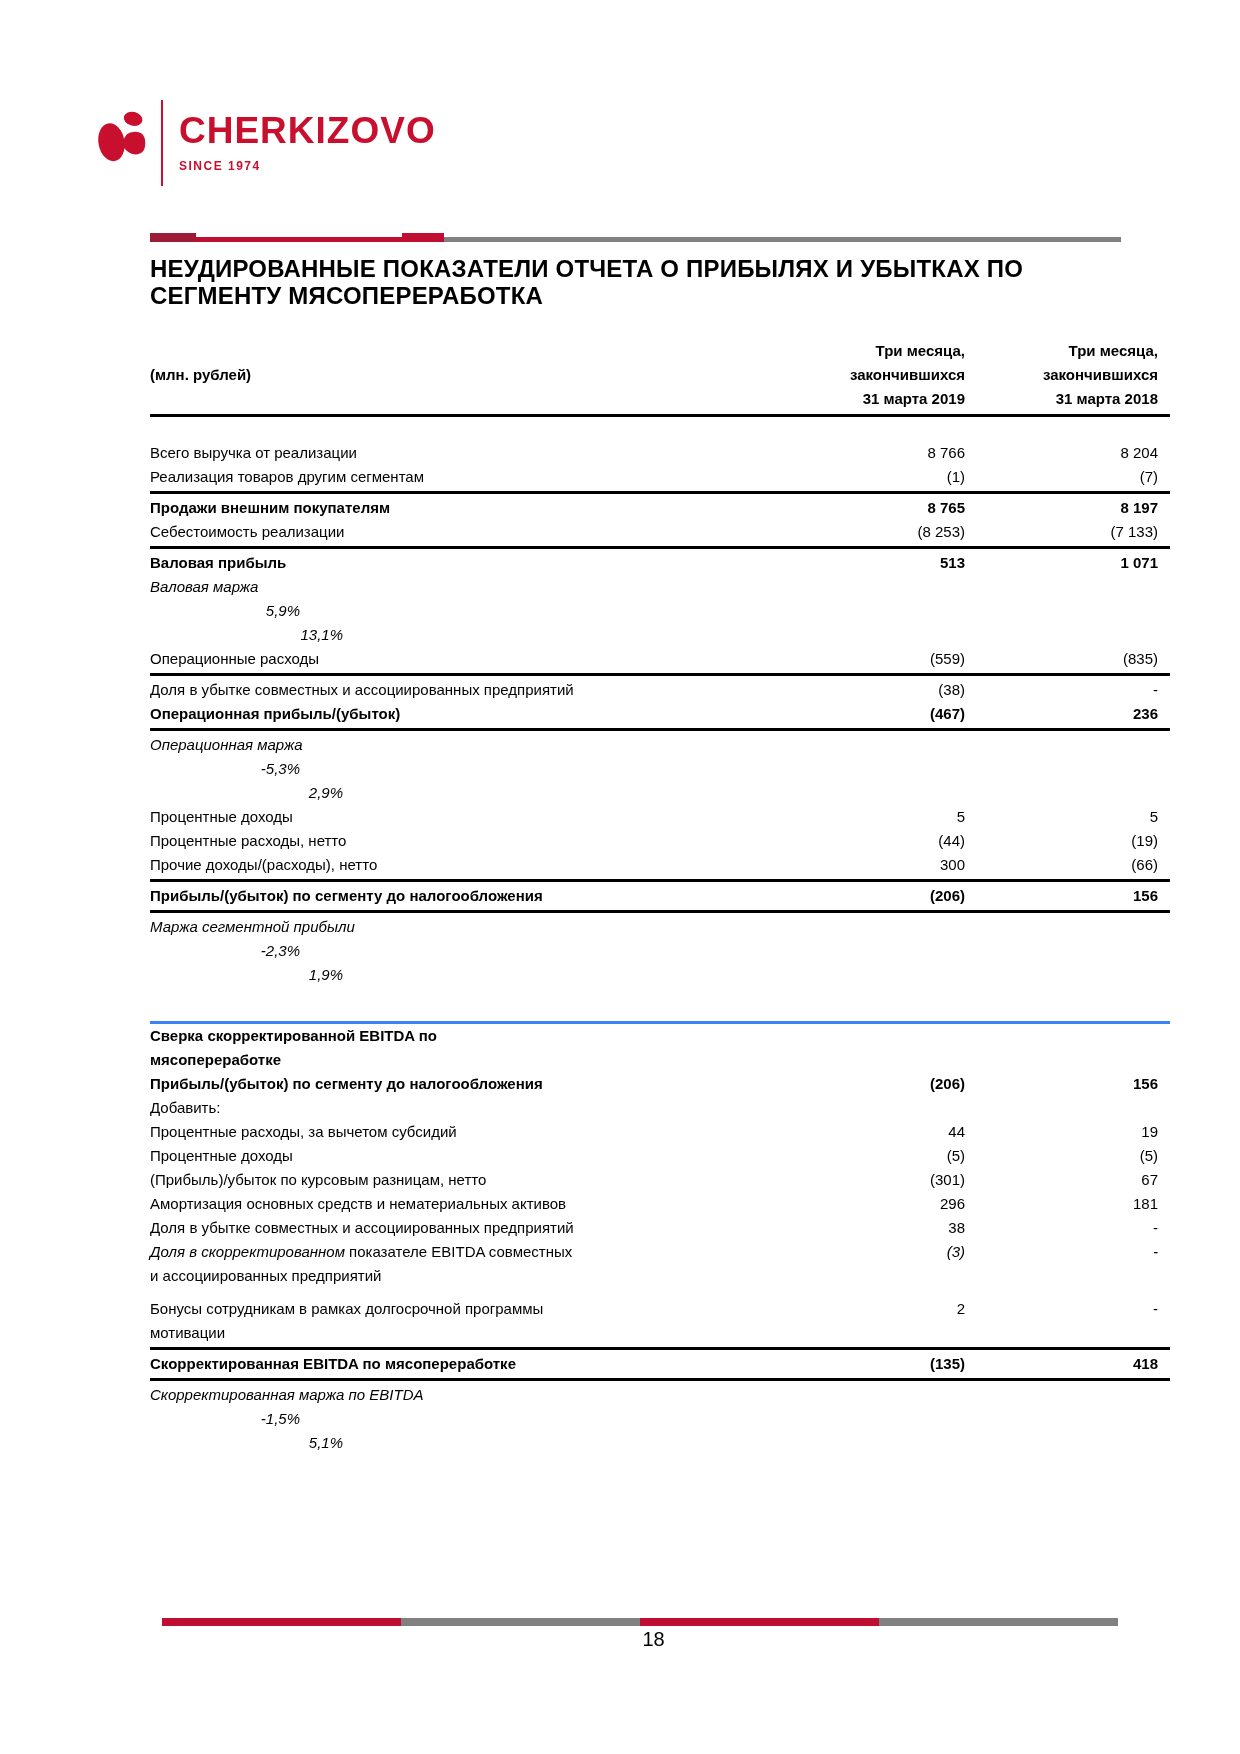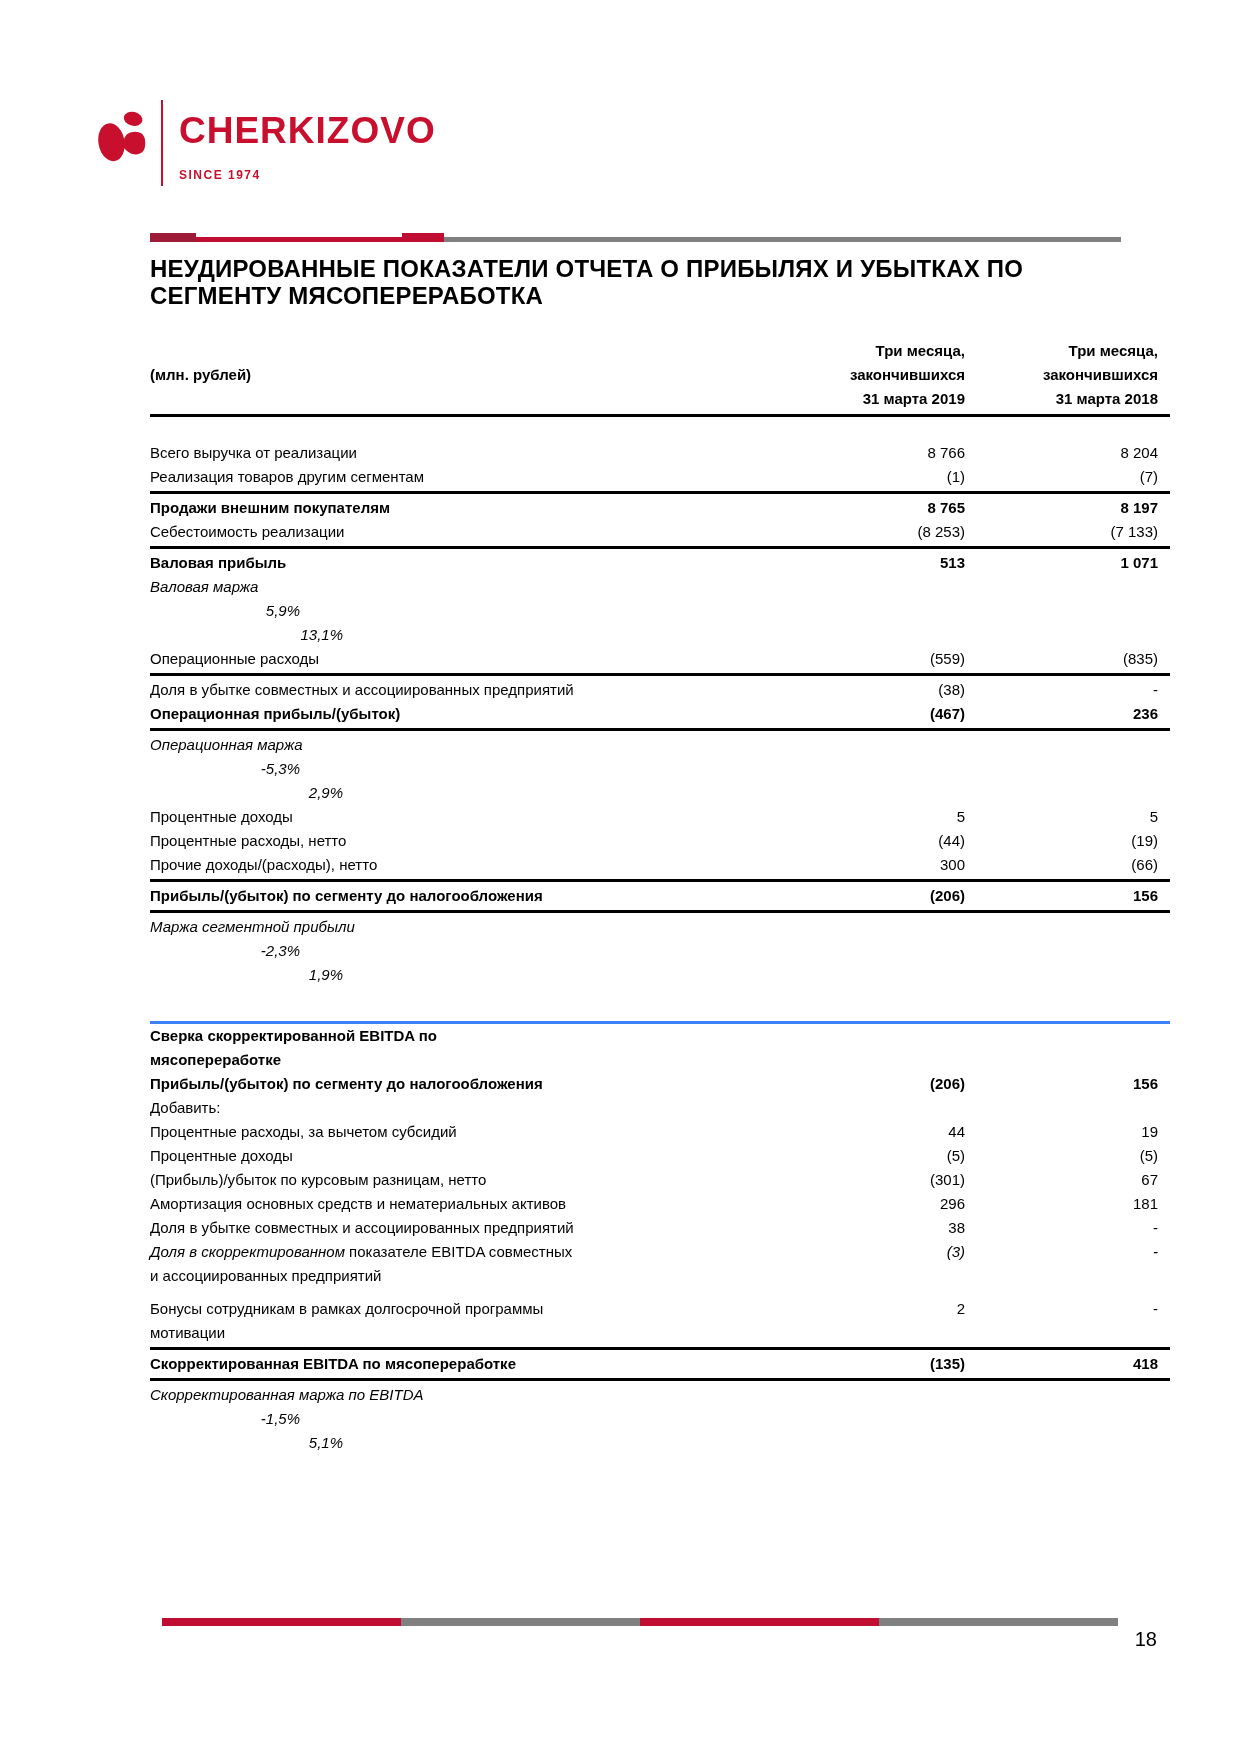--- a/index.html
+++ b/index.html
@@ -9,21 +9,21 @@
   }
   
   .logo{position:absolute;left:95px;top:100px;display:flex;align-items:flex-start;}
   .logo-mark{width:52px;height:66px;margin-top:4px;}
   .logo-divider{width:2px;height:86px;background:#C8102E;margin:0 16px 0 14px;}
   .logo-textblock{padding-top:12px;}
   .logo-brand{
     color:#C8102E;font-size:37px;font-weight:bold;letter-spacing:1px;line-height:38px;
   }
   .logo-tagline{
-    color:#C8102E;font-size:12px;font-weight:bold;letter-spacing:1.5px;margin-top:18px;
+    color:#C8102E;font-size:12px;font-weight:bold;letter-spacing:1.5px;margin-top:9px;
   }
   
   .top-rule{
     position:absolute;left:150px;top:233px;width:971px;height:9px;
     display:flex;align-items:flex-end;
   }
   .seg-red-thick{height:9px;background:#9E1B38;width:46px;}
   .seg-red-thin{height:5px;background:#C00E33;width:206px;}
   .seg-red-thick2{height:9px;background:#C00E33;width:42px;}
   .seg-gray{height:5px;background:#808080;flex:1;}
@@ -56,21 +56,21 @@
   .row.rule-below + .row{padding-top:2px;}
   .row.gap-above{margin-top:9px;}
   
   .footer-bar{
     position:absolute;left:162px;top:1618px;width:956px;height:8px;display:flex;
   }
   .footer-bar .fseg{flex:1;height:8px;}
   .fseg.red{background:#C00E33;}
   .fseg.gray{background:#808080;}
   .page-number{
-    position:absolute;top:1628px;left:150px;width:1007px;text-align:right;
+    position:absolute;top:1628px;left:150px;width:1007px;text-align:center;
     font-size:20px;
   }
 </style>
 </head>
 <body>
 
 <div class="logo">
   <svg class="logo-mark" viewBox="0 0 60 76" xmlns="http://www.w3.org/2000/svg">
     <ellipse cx="19" cy="44" rx="15" ry="22" transform="rotate(-10 19 44)" fill="#C8102E"></ellipse>
     <ellipse cx="44" cy="17" rx="11" ry="8" transform="rotate(14 44 17)" fill="#C8102E"></ellipse>

